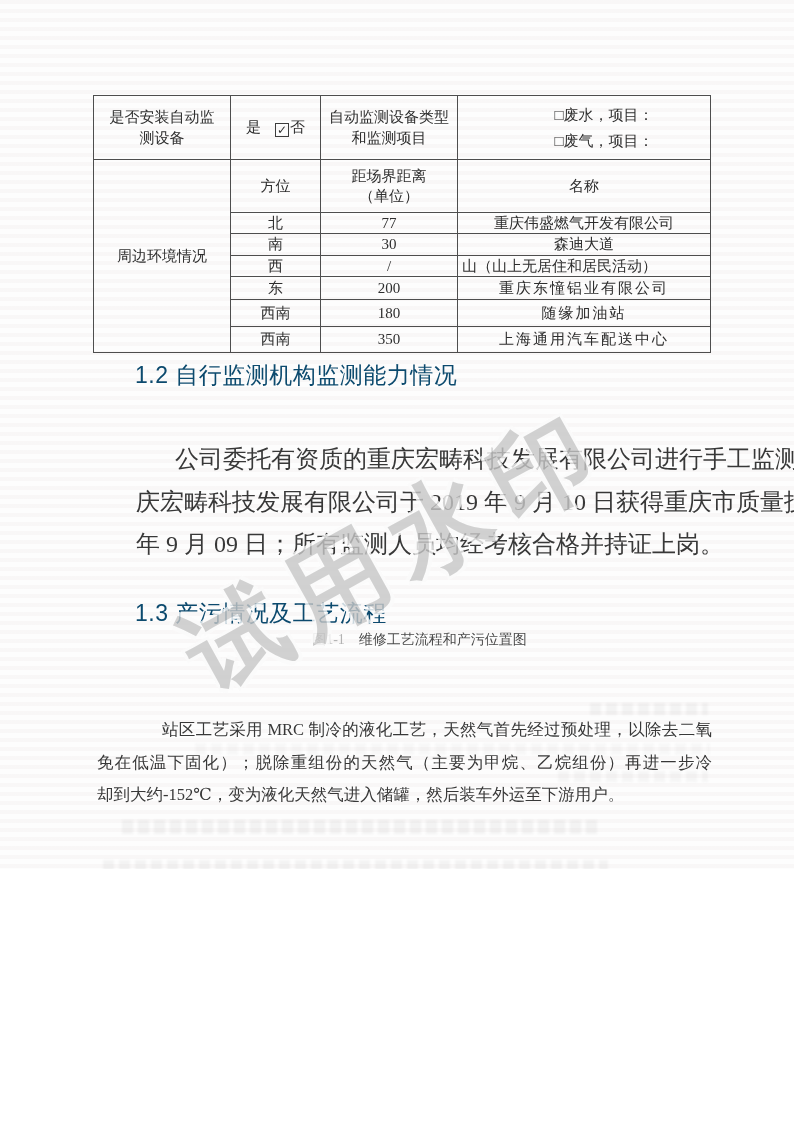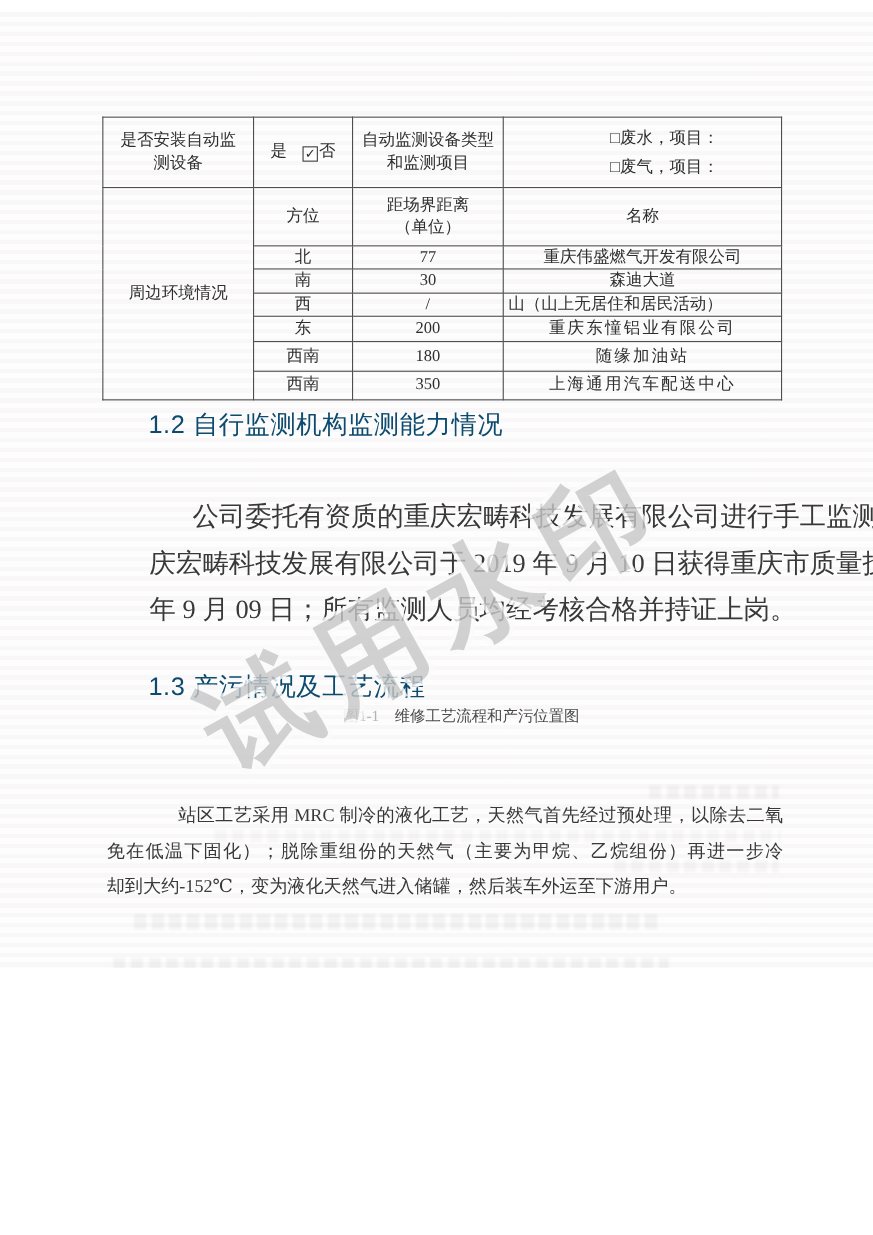--- a/index.html
+++ b/index.html
@@ -1,18 +1,18 @@
 <!DOCTYPE html>
 <html><head>
 <meta charset="utf-8">
 <style>
   * { margin:0; padding:0; box-sizing:border-box; }
   html,body { background:#ffffff; }
   .page {
-    position:relative; width:794px; height:869px; margin:11px auto;
+    position:relative; width:794px; height:869px; margin:0 auto;
     background:#fdfdfd; overflow:hidden;
     font-family:"Liberation Serif","DejaVu Serif",serif;
     color:#383838;
   }
   .scan-stripes {
     position:absolute; inset:0; pointer-events:none; z-index:1;
     background:repeating-linear-gradient(180deg,
       rgba(226,216,216,0.16) 0 4px, rgba(255,255,255,0) 4px 9px);
   }
   

